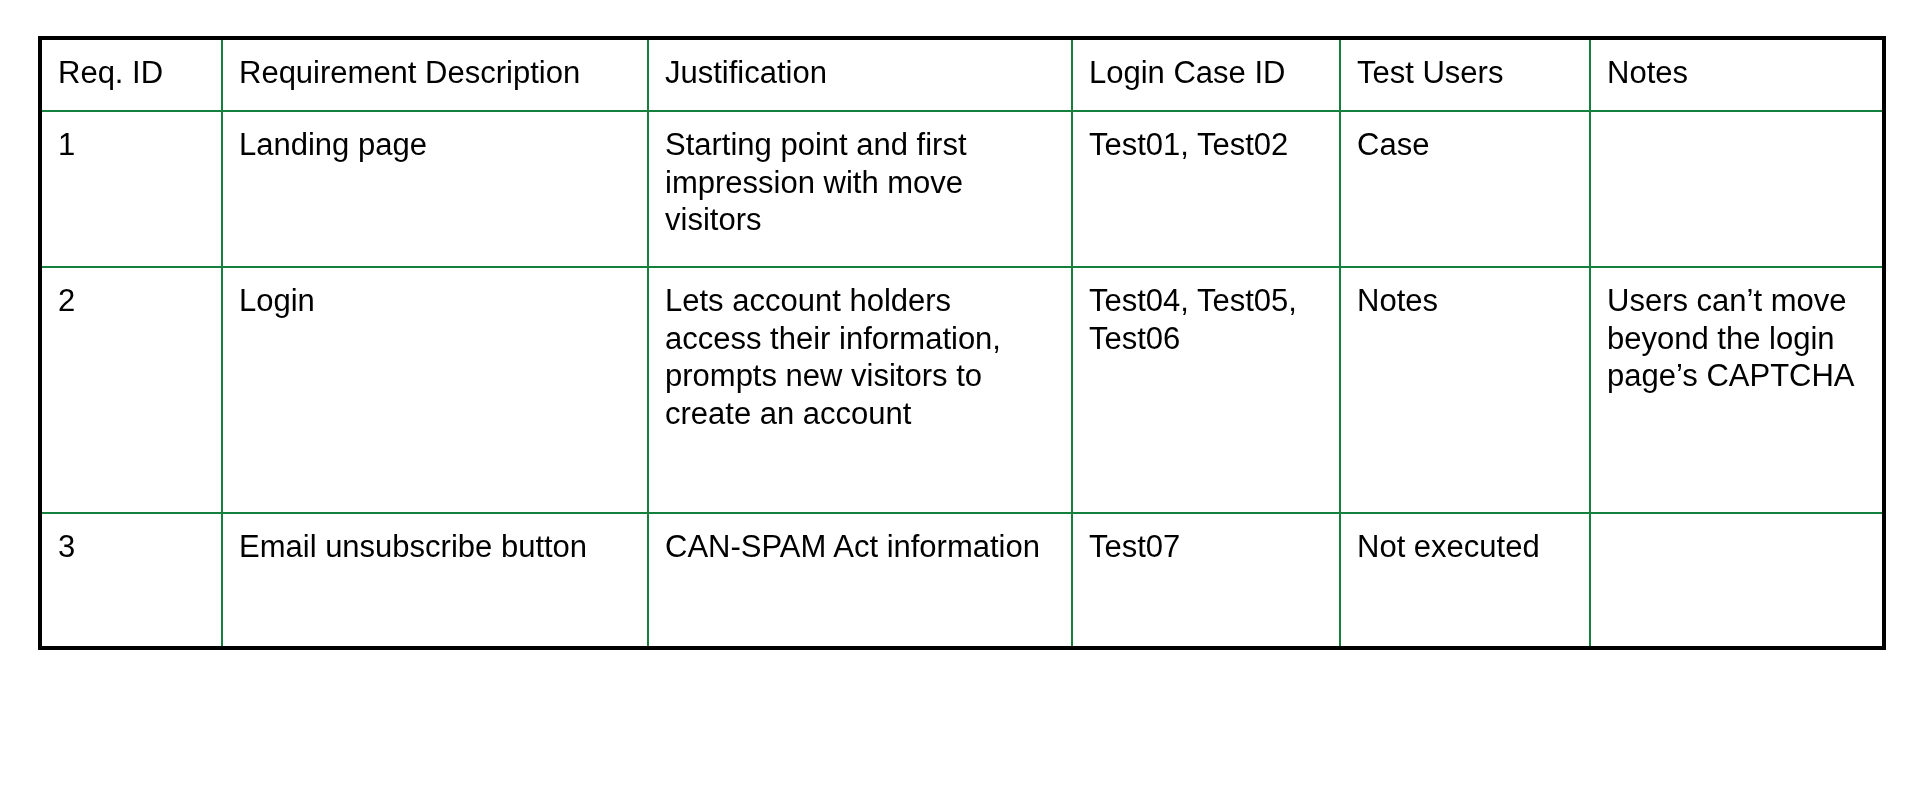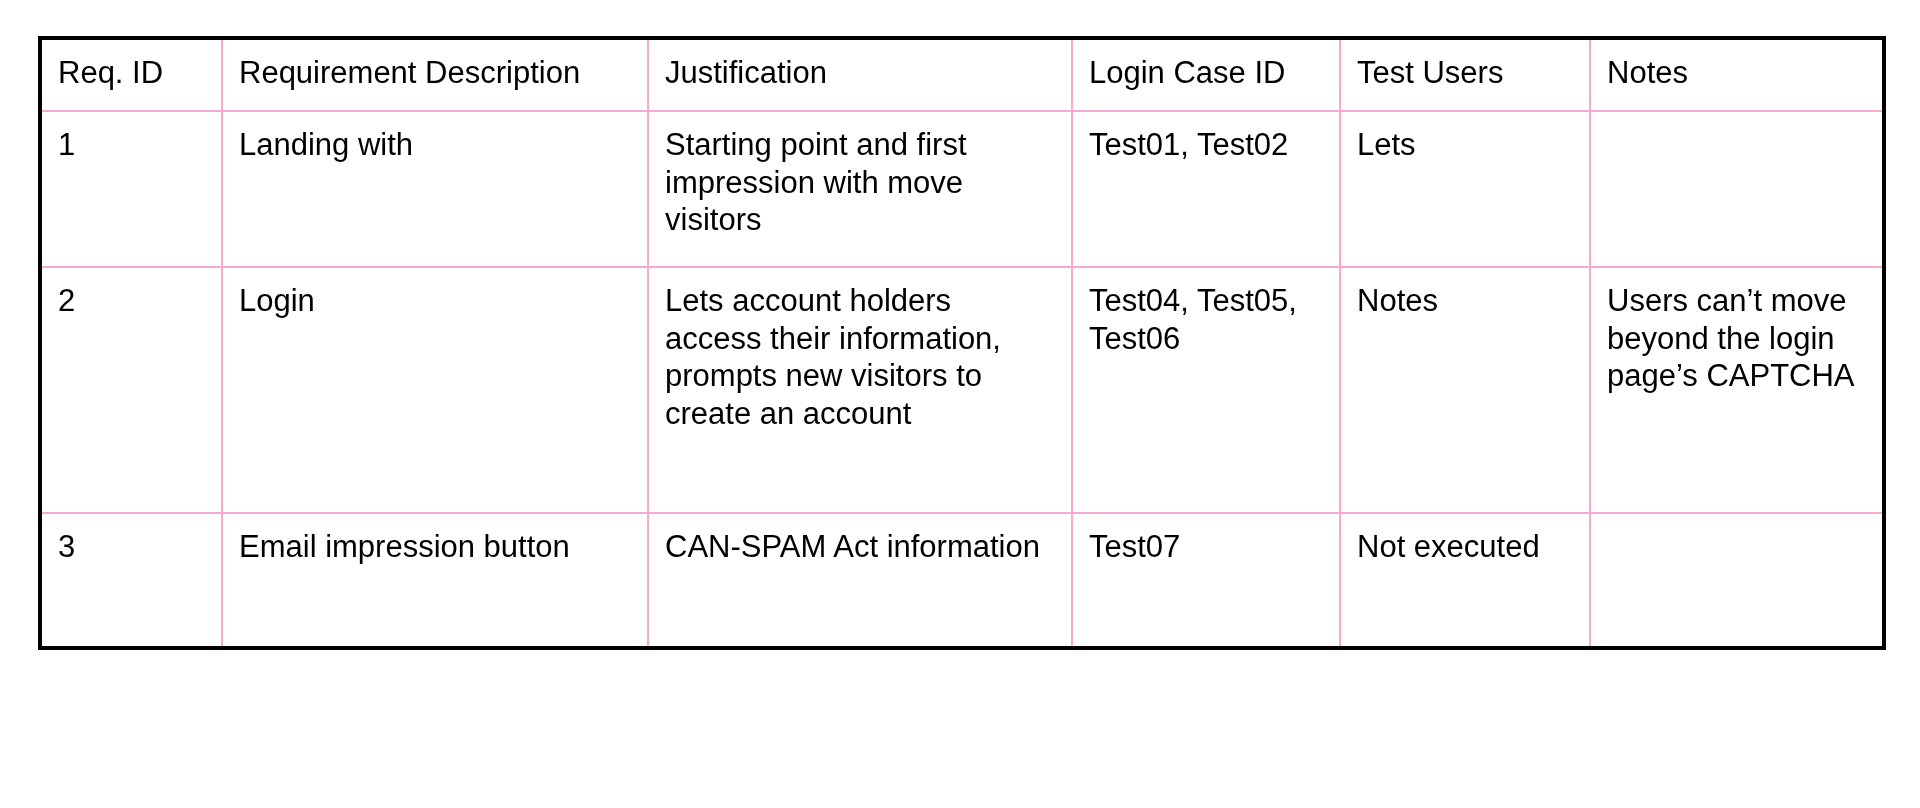--- a/index.html
+++ b/index.html
@@ -32,21 +32,21 @@
 
   table.req-table {
     border-collapse: collapse;
     table-layout: fixed;
     width: 1844px;
     background: #ffffff;
   }
 
   table.req-table td,
   table.req-table th {
-    border: 2px solid #f9a8d4;
+    border: 2px solid #15803d;
     vertical-align: top;
     text-align: left;
     padding: 14px 16px 18px 16px;
     font-size: 31px;
     line-height: 1.22;
     font-weight: normal;
     background: #ffffff;
   }
 
   
@@ -108,30 +108,30 @@
             <span class="cell-text">Notes</span>
           </th>
         </tr>
       </thead>
       <tbody>
         <tr class="r1">
           <td>
             <span class="cell-text">1</span>
           </td>
           <td>
-            <span class="cell-text">Landing with</span>
+            <span class="cell-text">Landing page</span>
           </td>
           <td>
             <span class="cell-text">Starting point and first impression with move visitors</span>
           </td>
           <td>
             <span class="cell-text">Test01, Test02</span>
           </td>
           <td>
-            <span class="cell-text">Lets</span>
+            <span class="cell-text">Case</span>
           </td>
           <td>
             <span class="cell-text empty-cell"></span>
           </td>
         </tr>
         <tr class="r2">
           <td>
             <span class="cell-text">2</span>
           </td>
           <td>
@@ -148,21 +148,21 @@
           </td>
           <td>
             <span class="cell-text">Users can’t move beyond the login page’s CAPTCHA</span>
           </td>
         </tr>
         <tr class="r3">
           <td>
             <span class="cell-text">3</span>
           </td>
           <td>
-            <span class="cell-text">Email impression button</span>
+            <span class="cell-text">Email unsubscribe button</span>
           </td>
           <td>
             <span class="cell-text">CAN-SPAM Act information</span>
           </td>
           <td>
             <span class="cell-text">Test07</span>
           </td>
           <td>
             <span class="cell-text">Not executed</span>
           </td>

